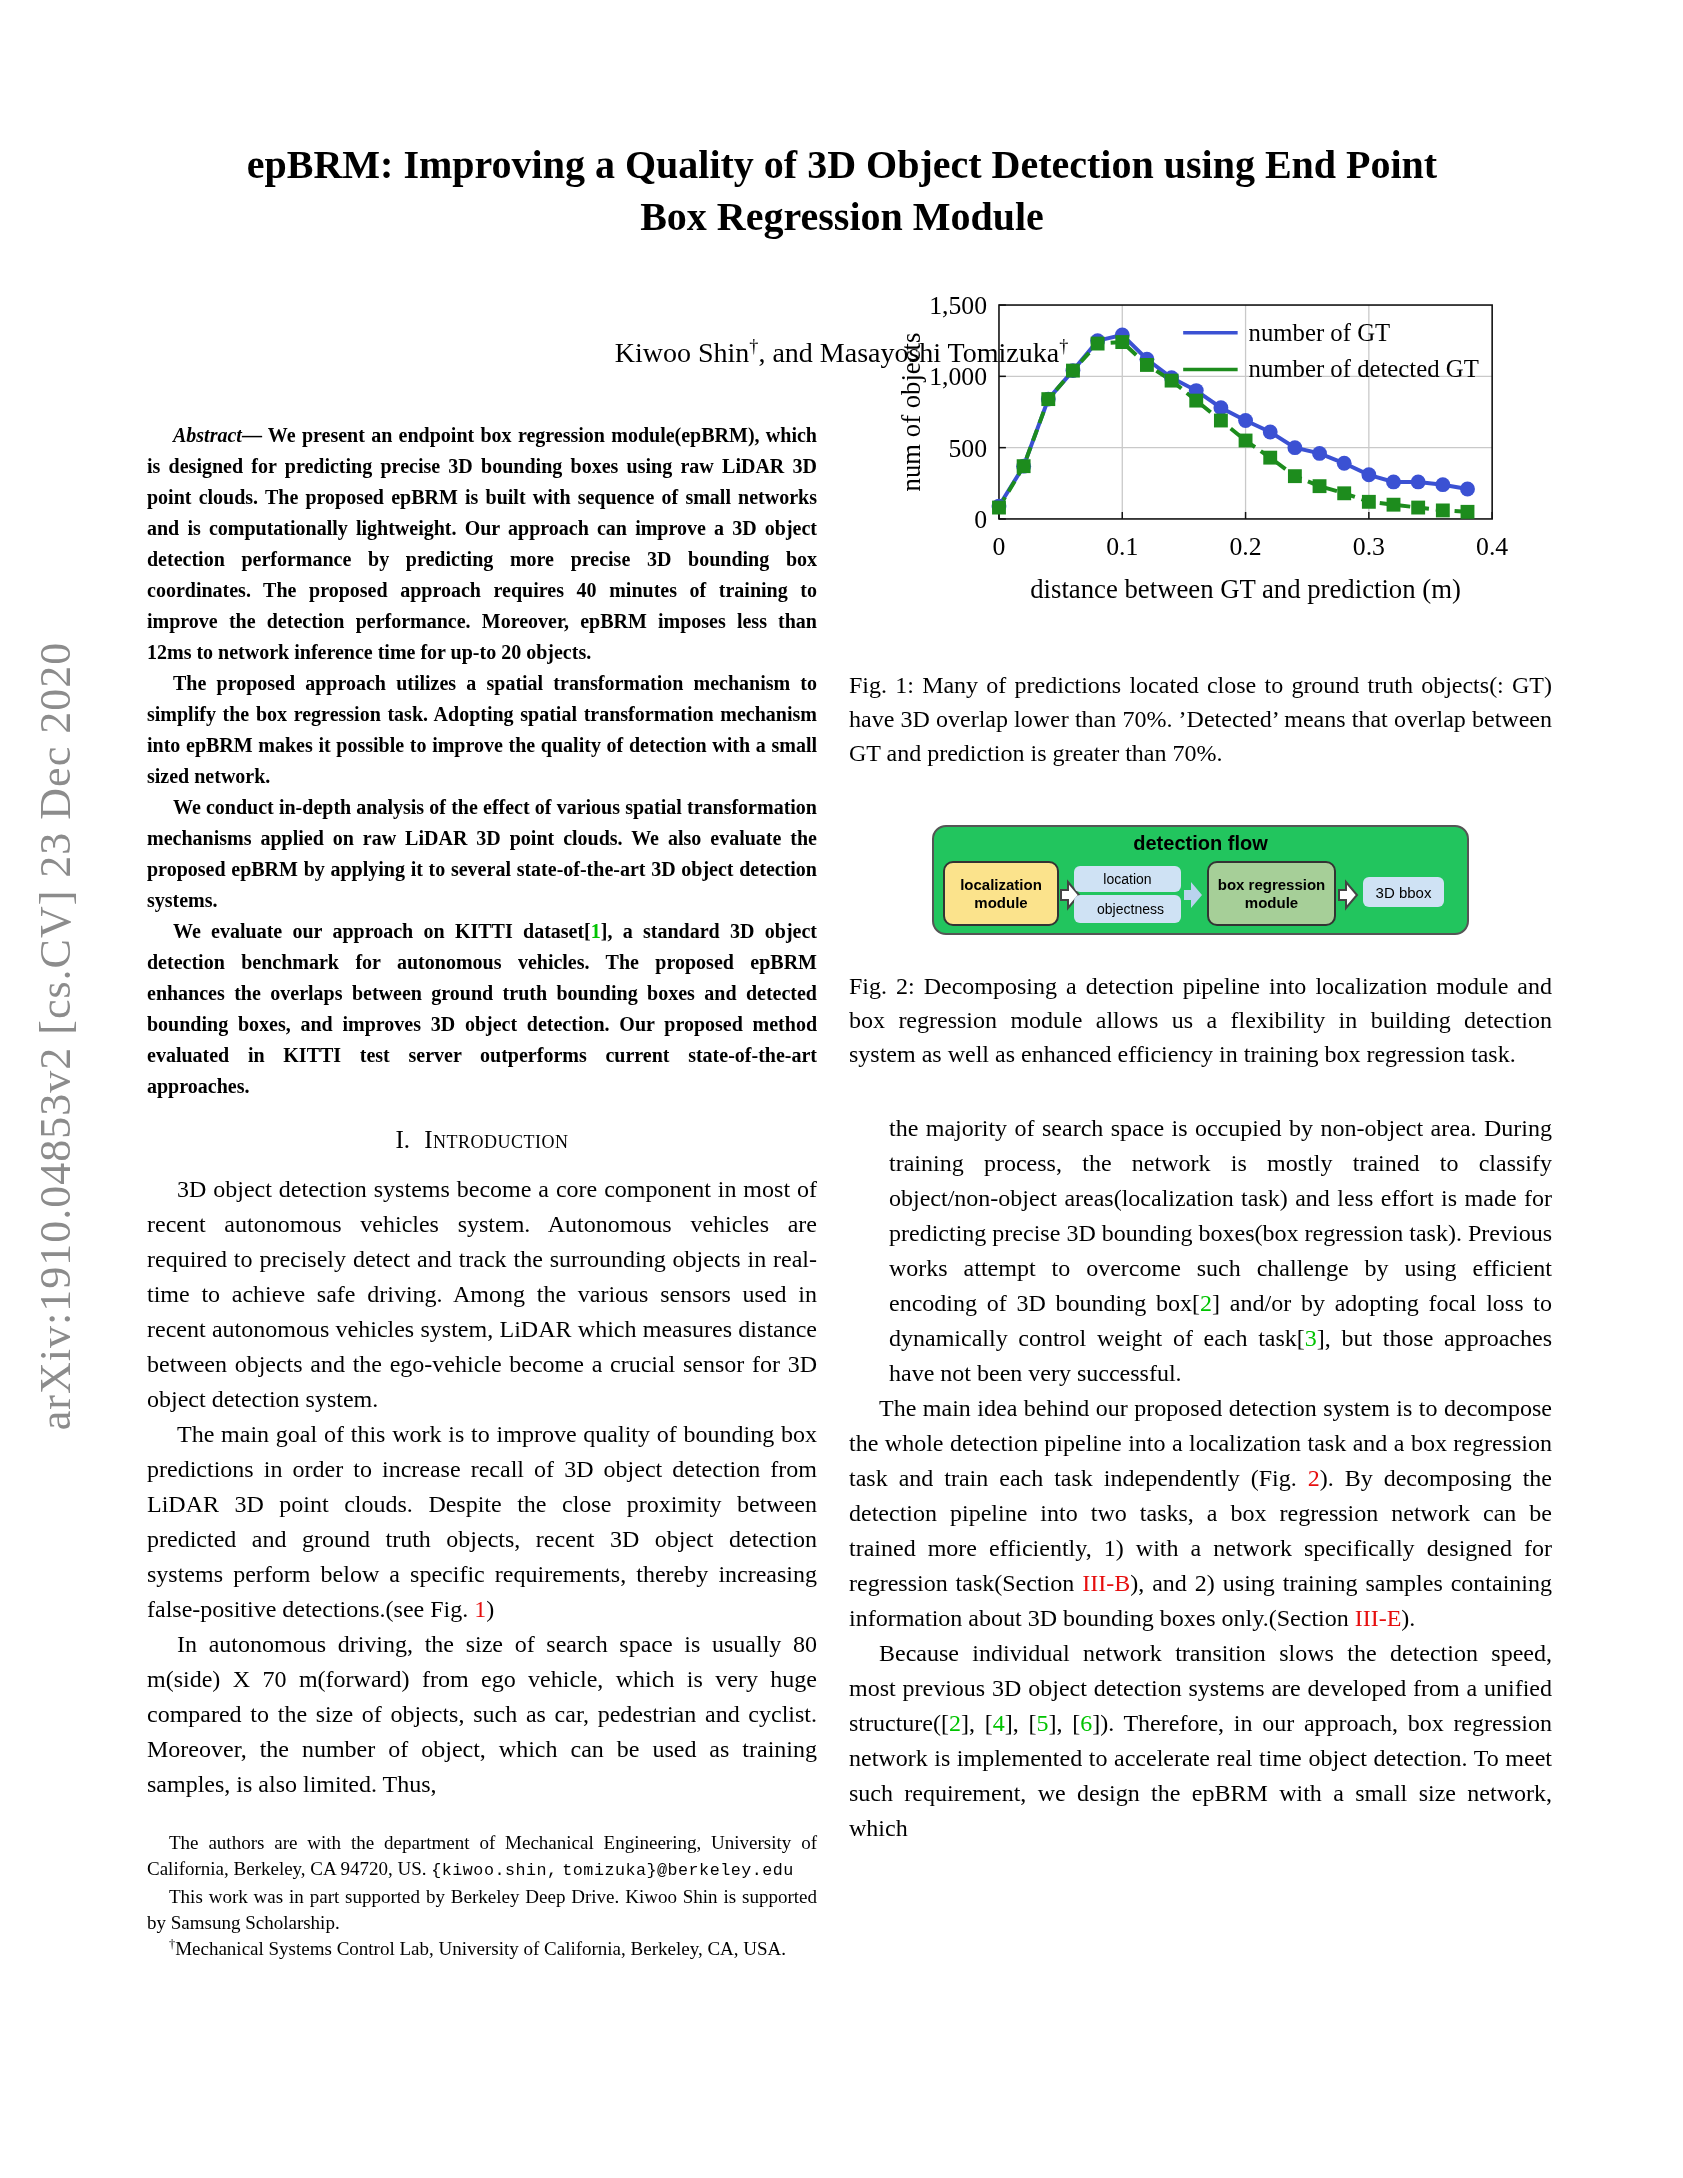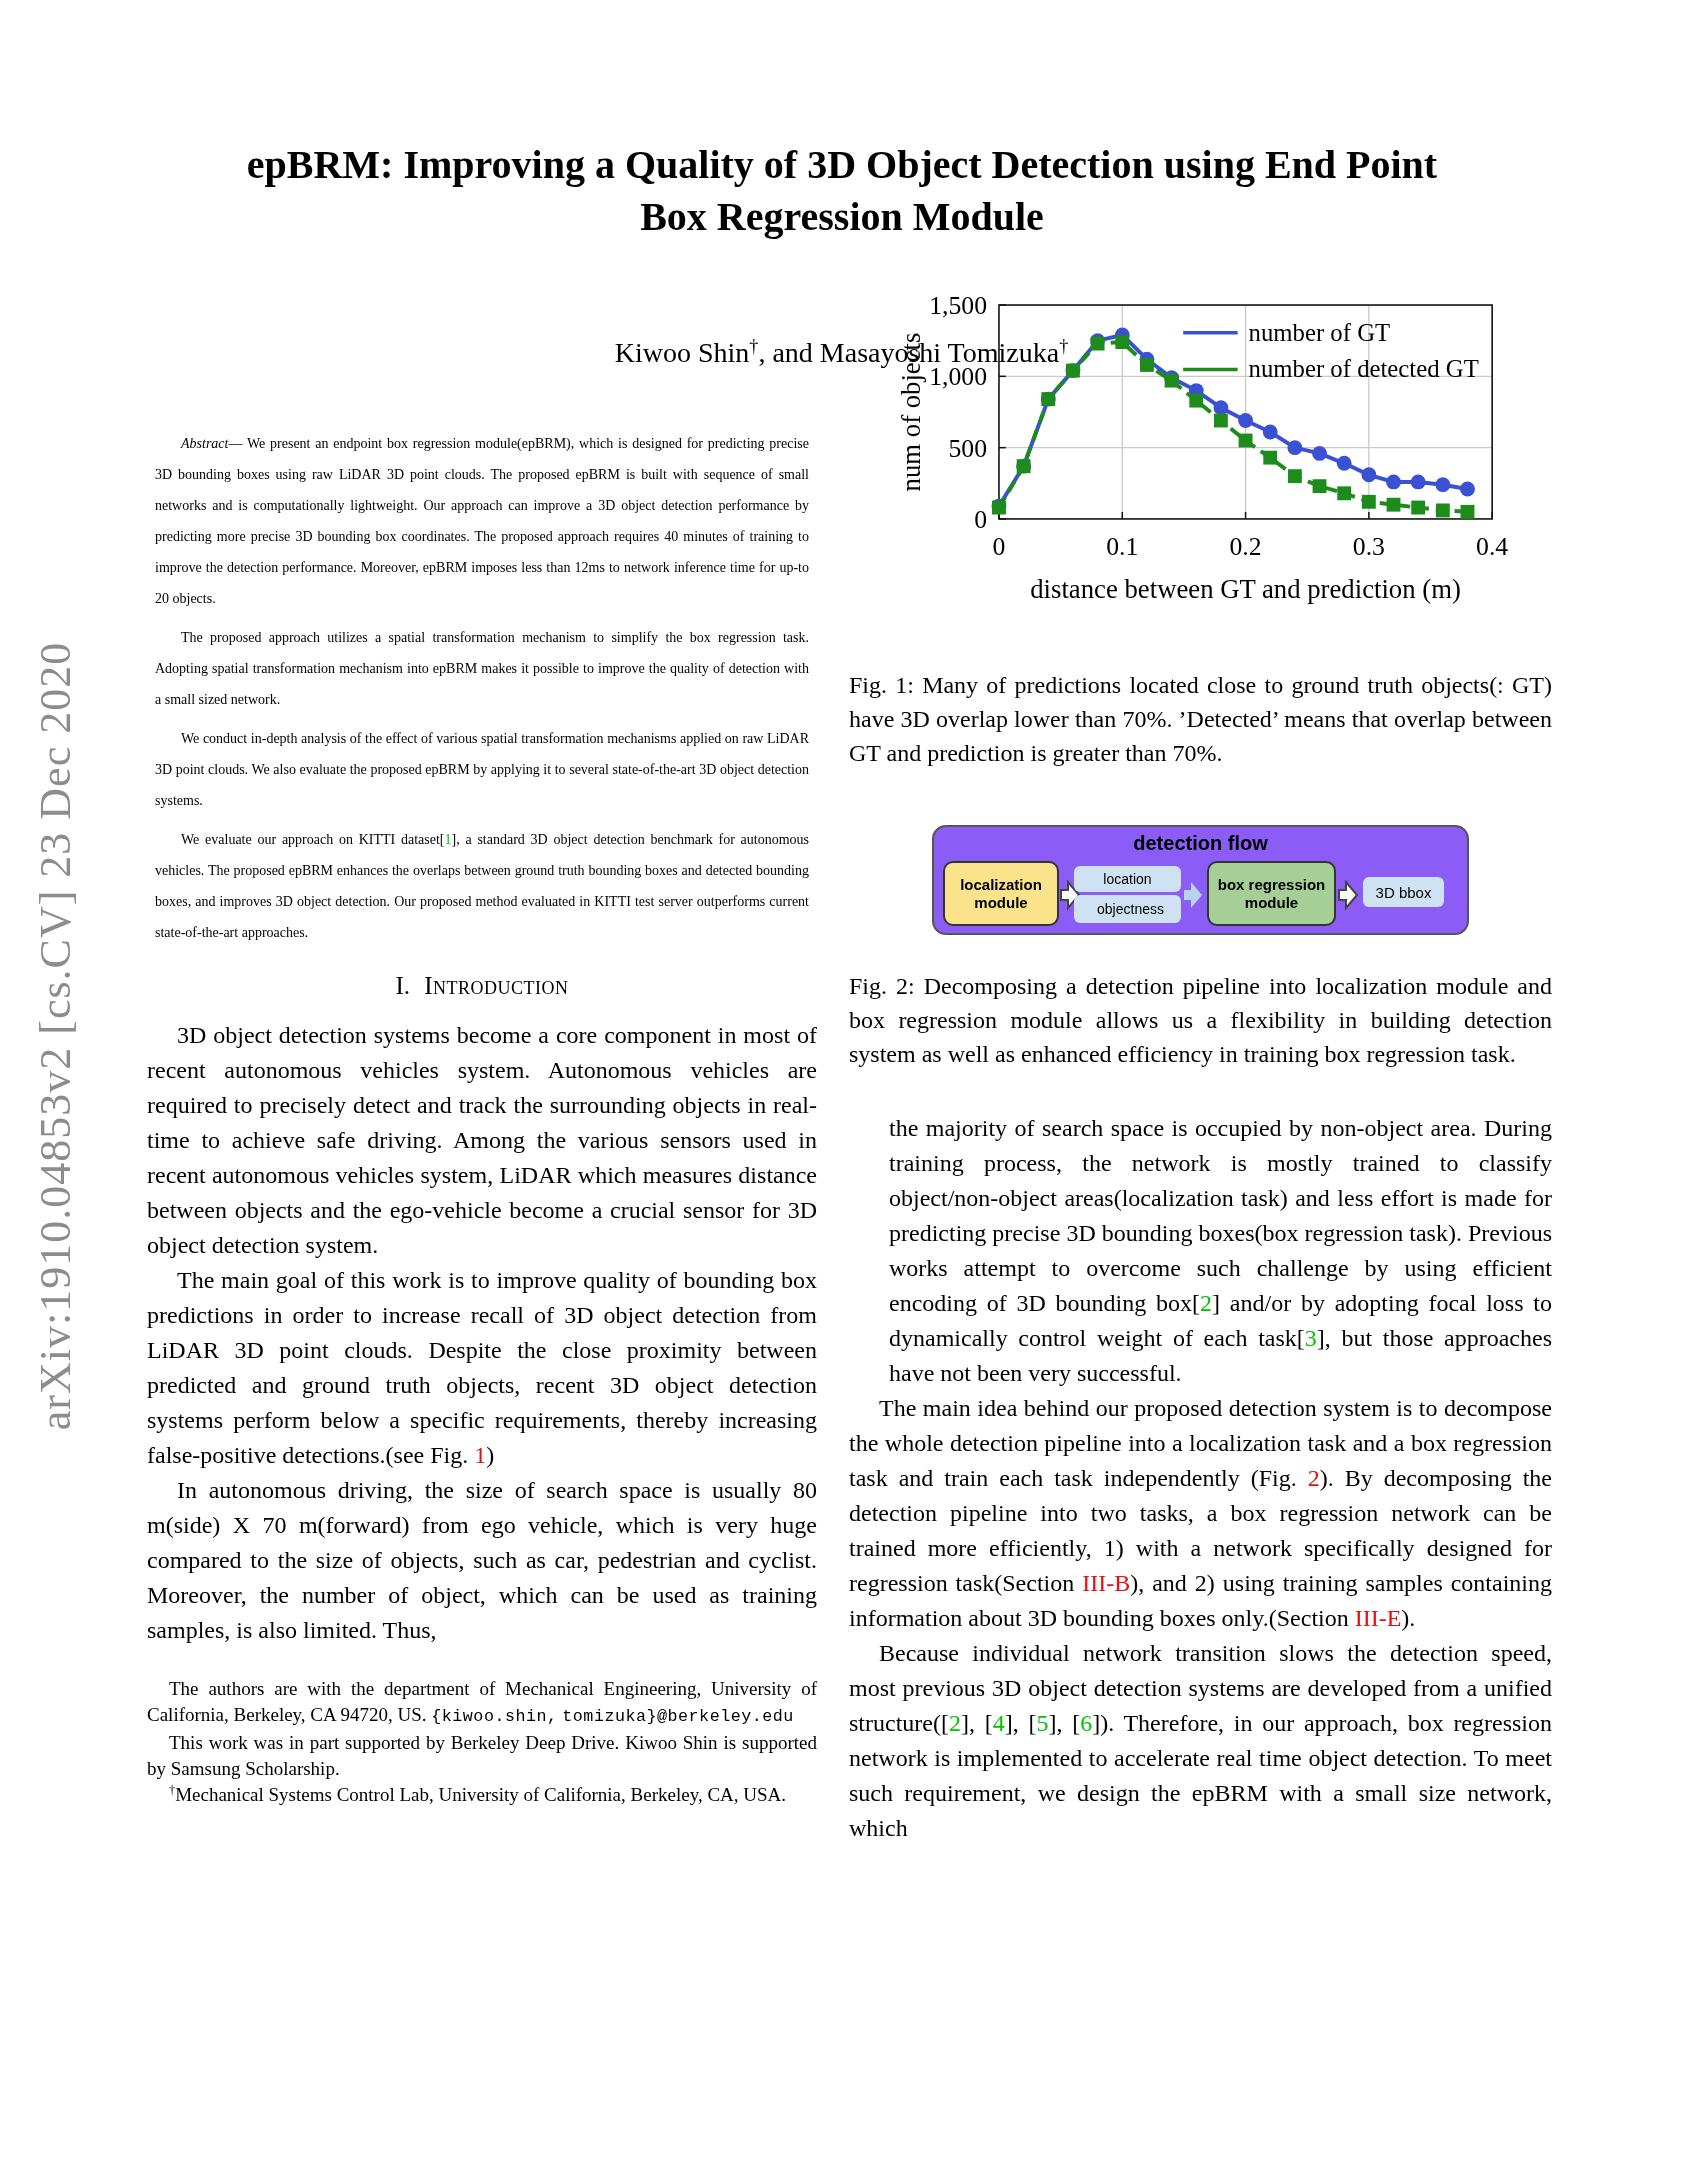--- a/index.html
+++ b/index.html
@@ -6,41 +6,41 @@
   .page{position:relative;width:1683px;height:2178px;background:#ffffff;margin:0 auto;
         font-family:"Liberation Serif",serif;color:#000;overflow:hidden;}
   .watermark{position:absolute;left:55px;top:1036px;transform:translate(-50%,-50%) rotate(-90deg);
              white-space:nowrap;font-size:44px;color:#8c8c8c;letter-spacing:1px;}
   .title{position:absolute;top:139px;left:129px;width:1426px;margin:0;text-align:center;
          font-size:40px;font-weight:bold;line-height:1.3;}
   .authors{position:absolute;top:337px;left:0;width:1683px;text-align:center;font-size:28px;}
   .col{position:absolute;text-align:justify;}
   .col-left{left:147px;top:420px;width:670px;}
   .col-right{left:849px;top:295px;width:703px;}
-  .abstract p{font-weight:normal;font-size:14px;line-height:31px;margin:8px;text-indent:26px;}
+  .abstract p{font-weight:bold;font-size:20px;line-height:31px;margin:0;text-indent:26px;}
   .body p{font-size:24px;line-height:35px;margin:0;text-indent:30px;}
   .body p.noindent{text-indent:0;margin-left:40px;}
   .section-heading{text-align:center;font-size:25px;margin:24px 0 18px 0;}
   .section-heading .num{margin-right:14px;}
   .sc{font-variant:small-caps;letter-spacing:0.5px;}
   .footnotes{margin-top:28px;}
   .footnotes p{font-size:19px;line-height:26px;margin:0;text-indent:22px;}
   .seg-m{font-family:"Liberation Mono",monospace;font-size:0.88em;letter-spacing:0.5px;}
   .seg-g{color:#00c300;}
   .seg-r{color:#e60e0e;}
   .seg-bi{font-style:italic;}
   .seg-sup{vertical-align:super;font-size:0.65em;line-height:0;}
   figure{margin:0;}
   .caption{font-size:24px;line-height:34px;text-align:justify;margin:0;}
   .fig1 .chart{width:614px;margin:0 auto;}
   .chart text{font-family:"Liberation Serif",serif;fill:#000;}
   .fig1 .caption{margin-top:34px;}
   .fig2{margin-top:55px;}
   .flow{position:relative;width:533px;height:106px;margin:0 auto;border:2px solid #555;
-        border-radius:14px;background:#8b5cf6;font-family:"Liberation Sans",sans-serif;}
+        border-radius:14px;background:#22c55e;font-family:"Liberation Sans",sans-serif;}
   .flow-title{position:absolute;top:5px;left:0;width:100%;text-align:center;font-weight:bold;font-size:20px;}
   .fbox{position:absolute;display:flex;align-items:center;justify-content:center;text-align:center;box-sizing:border-box;}
   .fbox.yellow{left:9px;top:34px;width:116px;height:65px;background:#fbe38c;border:2px solid #333;
                border-radius:10px;font-weight:bold;font-size:15px;line-height:1.2;}
   .fbox.green{left:273px;top:34px;width:129px;height:65px;background:#a6cf98;border:2px solid #333;
               border-radius:10px;font-weight:bold;font-size:15px;line-height:1.2;}
   .fbox.lblue{background:#cfe2f4;border-radius:6px;font-size:14px;}
   .fbox.loc{left:140px;top:39px;width:107px;height:26px;}
   .fbox.obj{left:140px;top:68px;width:107px;height:28px;padding-left:6px;}
   .fbox.bbox{left:429px;top:50px;width:81px;height:30px;font-size:15px;}

